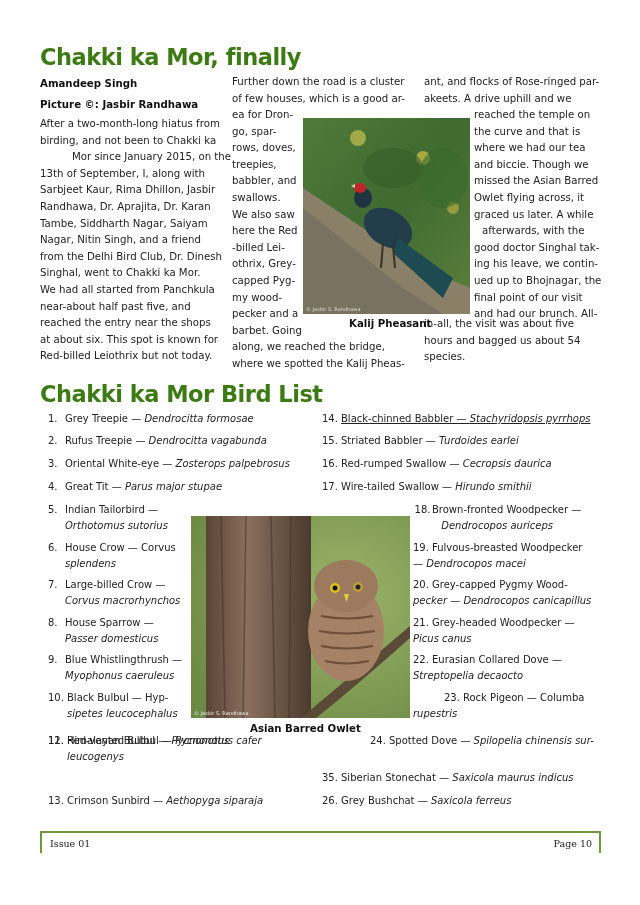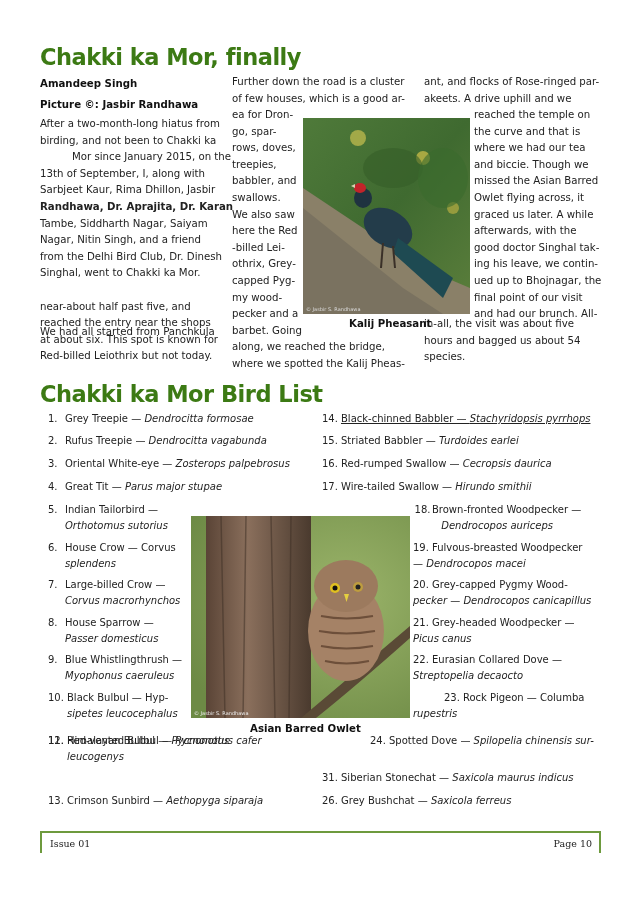--- a/index.html
+++ b/index.html
@@ -27,26 +27,26 @@
 <div id="title1" class="abs title">Chakki ka Mor, finally</div>
 
 <div class="abs txt bold" style="left:40px;top:76px;">Amandeep Singh</div>
 <div class="abs txt bold" style="left:40px;top:97px;">Picture ©: Jasbir Randhawa</div>
 <div id="col1" class="abs" style="left:40px;top:118px;">
     <div class="line" style="top: 0px; left: 0px;">After a two-month-long hiatus from</div>
     <div class="line" style="top: 16.6px; left: 0px;">birding, and not been to Chakki ka</div>
     <div class="line" style="top: 33.2px; left: 8px; margin-left: 24px;">Mor since January 2015, on the</div>
     <div class="line" style="top: 49.8px; left: 0px;">13th of September, I, along with</div>
     <div class="line" style="top: 66.4px; left: 0px;">Sarbjeet Kaur, Rima Dhillon, Jasbir</div>
-    <div class="line" style="top: 83px; left: 0px; font-weight: bold;">Randhawa, Dr. Aprajita, Dr. Karan</div>
+    <div class="line" style="top: 83px; left: 0px;">Randhawa, Dr. Aprajita, Dr. Karan</div>
     <div class="line" style="top: 99.6px; left: 0px;">Tambe, Siddharth Nagar, Saiyam</div>
     <div class="line" style="top: 116.2px; left: 0px;">Nagar, Nitin Singh, and a friend</div>
     <div class="line" style="top: 132.8px; left: 0px;">from the Delhi Bird Club, Dr. Dinesh</div>
     <div class="line" style="top: 149.4px; left: 0px;">Singhal, went to Chakki ka Mor.</div>
-    <div class="line" style="top: 166px; left: 0px; margin-top: 42px;">We had all started from Panchkula</div>
+    <div class="line" style="top: 166px; left: 0px;">We had all started from Panchkula</div>
     <div class="line" style="top: 182.6px; left: 0px;">near-about half past five, and</div>
     <div class="line" style="top: 199.2px; left: 0px;">reached the entry near the shops</div>
     <div class="line" style="top: 215.8px; left: 0px;">at about six. This spot is known for</div>
     <div class="line" style="top: 232.4px; left: 0px;">Red-billed Leiothrix but not today.</div>
   </div>
 
 <div id="col2top" class="abs" style="left:232px;top:76px;">
     <div class="line" style="top: 0px; left: 0px;">Further down the road is a cluster</div>
     <div class="line" style="top: 16.6px; left: 0px;">of few houses, which is a good ar-</div>
   </div>
@@ -76,21 +76,21 @@
     <div class="line" style="top: 16.6px; left: 0px;">akeets. A drive uphill and we</div>
   </div>
 <div id="col3wrap" class="abs" style="left:474px;top:109px;">
     <div class="line" style="top: 0px; left: 0px;">reached the temple on</div>
     <div class="line" style="top: 16.6px; left: 0px;">the curve and that is</div>
     <div class="line" style="top: 33.2px; left: 0px;">where we had our tea</div>
     <div class="line" style="top: 49.8px; left: 0px;">and biccie. Though we</div>
     <div class="line" style="top: 66.4px; left: 0px;">missed the Asian Barred</div>
     <div class="line" style="top: 83px; left: 0px;">Owlet flying across, it</div>
     <div class="line" style="top: 99.6px; left: 0px;">graced us later. A while</div>
-    <div class="line" style="top: 116.2px; left: 0px;">afterwards, with the</div>
+    <div class="line" style="top: 116.2px; left: 8px;">afterwards, with the</div>
     <div class="line" style="top: 132.8px; left: 0px;">good doctor Singhal tak-</div>
     <div class="line" style="top: 149.4px; left: 0px;">ing his leave, we contin-</div>
     <div class="line" style="top: 166px; left: 0px;">ued up to Bhojnagar, the</div>
     <div class="line" style="top: 182.6px; left: 0px;">final point of our visit</div>
     <div class="line" style="top: 199.2px; left: 0px;">and had our brunch. All-</div>
   </div>
 <div id="col3bot" class="abs" style="left:424px;top:318px;">
     <div class="line" style="top: 0px; left: 0px;">in-all, the visit was about five</div>
     <div class="line" style="top: 16.6px; left: 0px;">hours and bagged us about 54</div>
     <div class="line" style="top: 33.2px; left: 0px;">species.</div>
@@ -145,21 +145,21 @@
     <div class="item" style="left: 322px; top: 433px;"><span class="num" style="width: 19px;">15.</span><span>Striated Babbler — </span><i>Turdoides earlei</i></div>
     <div class="item" style="left: 322px; top: 456px;"><span class="num" style="width: 19px;">16.</span><span>Red-rumped Swallow — </span><i>Cecropsis daurica</i></div>
     <div class="item" style="left: 322px; top: 479px;"><span class="num" style="width: 19px;">17.</span><span>Wire-tailed Swallow — </span><i>Hirundo smithii</i></div>
     <div class="item" style="left: 413px; top: 502px; text-align: center;"><span class="num" style="width: 19px;">18.</span><span>Brown-fronted Woodpecker —</span><div style="padding-left: 0px;"><i>Dendrocopos auriceps</i></div></div>
     <div class="item" style="left: 413px; top: 540px;"><span class="num" style="width: 19px;">19.</span><span>Fulvous-breasted Woodpecker</span><div style="padding-left: 0px;"><i>— Dendrocopos macei</i></div></div>
     <div class="item" style="left: 413px; top: 577px;"><span class="num" style="width: 19px;">20.</span><span>Grey-capped Pygmy Wood-</span><div style="padding-left: 0px;"><i>pecker — Dendrocopos canicapillus</i></div></div>
     <div class="item" style="left: 413px; top: 615px;"><span class="num" style="width: 19px;">21.</span><span>Grey-headed Woodpecker —</span><div style="padding-left: 0px;"><i>Picus canus</i></div></div>
     <div class="item" style="left: 413px; top: 652px;"><span class="num" style="width: 19px;">22.</span><span>Eurasian Collared Dove —</span><div style="padding-left: 0px;"><i>Streptopelia decaocto</i></div></div>
     <div class="item" style="left: 413px; top: 690px;"><span class="num" style="width: 19px; margin-left: 31px;">23.</span><span>Rock Pigeon — Columba</span><div style="padding-left: 0px;"><i>rupestris</i></div></div>
     <div class="item" style="left: 370px; top: 733px;"><span class="num" style="width: 19px;">24.</span><span>Spotted Dove — </span><i>Spilopelia chinensis sur-</i></div>
-    <div class="item" style="left: 322px; top: 770px;"><span class="num" style="width: 19px;">31.</span><span>Siberian Stonechat — </span><i>Saxicola maurus indicus</i></div>
+    <div class="item" style="left: 322px; top: 770px;"><span class="num" style="width: 19px;">35.</span><span>Siberian Stonechat — </span><i>Saxicola maurus indicus</i></div>
     <div class="item" style="left: 322px; top: 793px;"><span class="num" style="width: 19px;">26.</span><span>Grey Bushchat — </span><i>Saxicola ferreus</i></div>
   </div>
 
 <div class="photo" style="left:191px;top:516px;width:219px;height:202px;">
   <svg width="219" height="202" viewBox="0 0 219 202">
     <defs>
       <radialGradient id="og1" cx="0.7" cy="0.4" r="0.8">
         <stop offset="0" stop-color="#9bb46a"></stop>
         <stop offset="1" stop-color="#6d8a45"></stop>
       </radialGradient>

